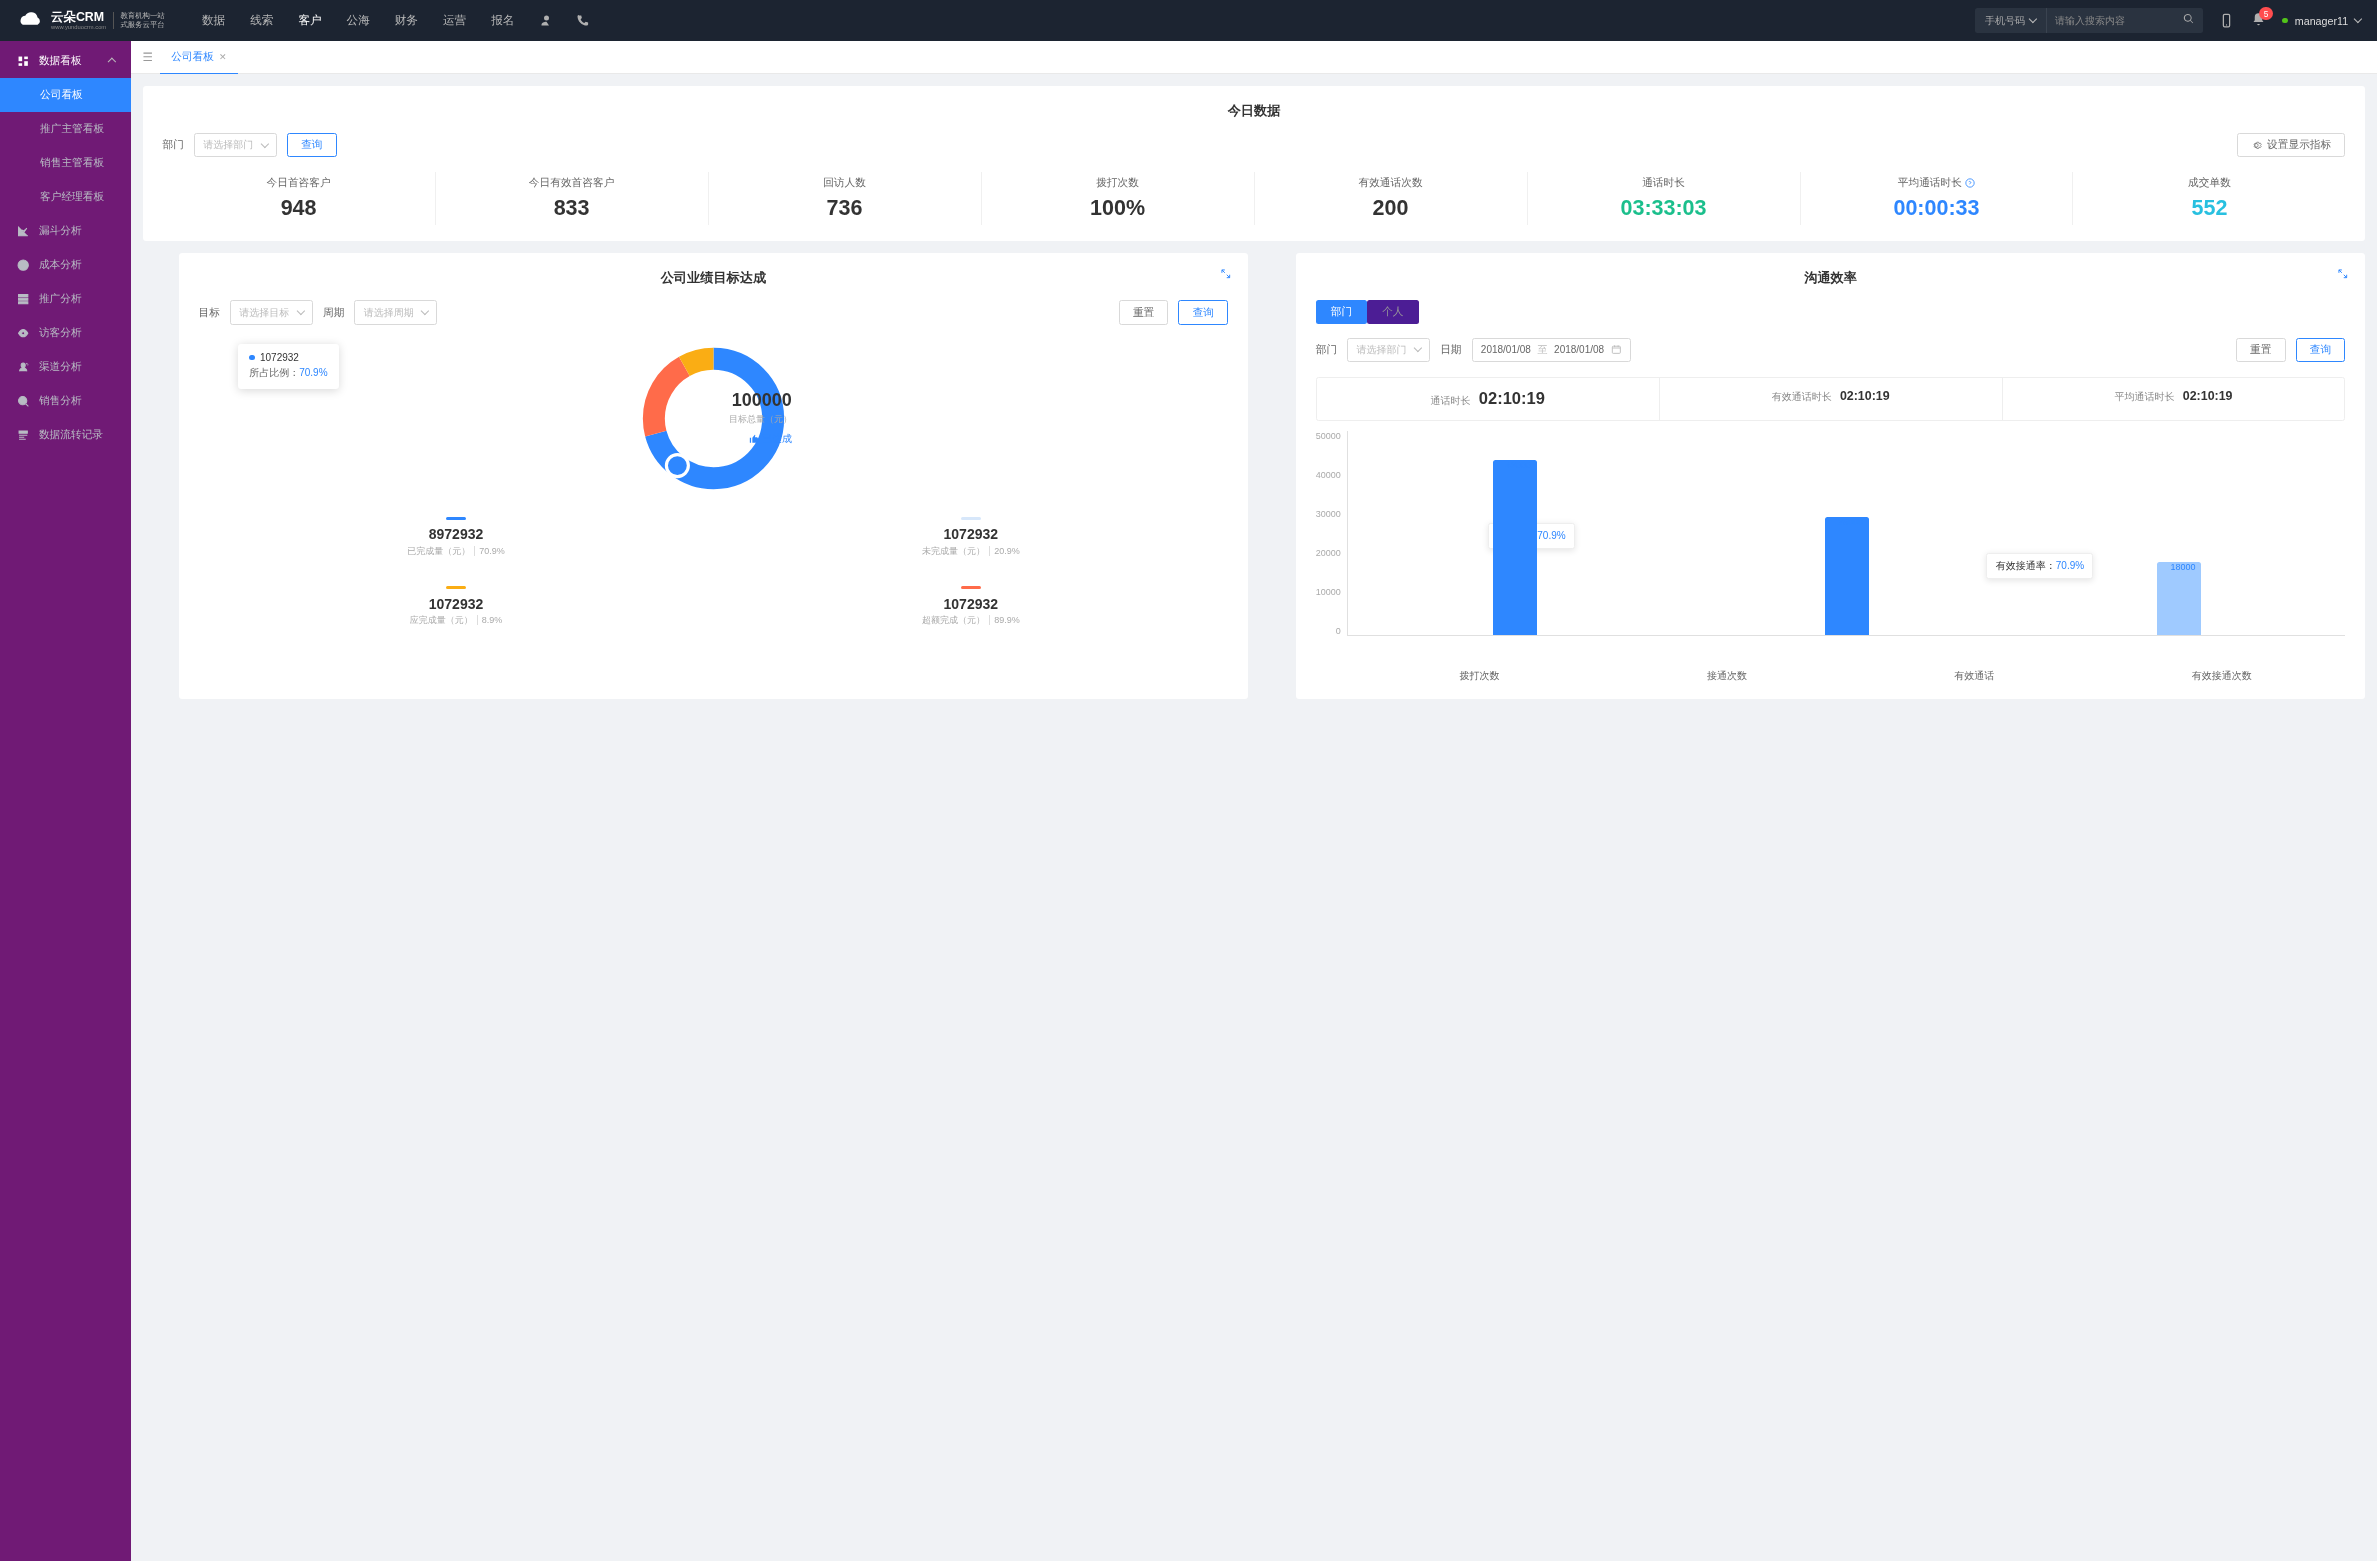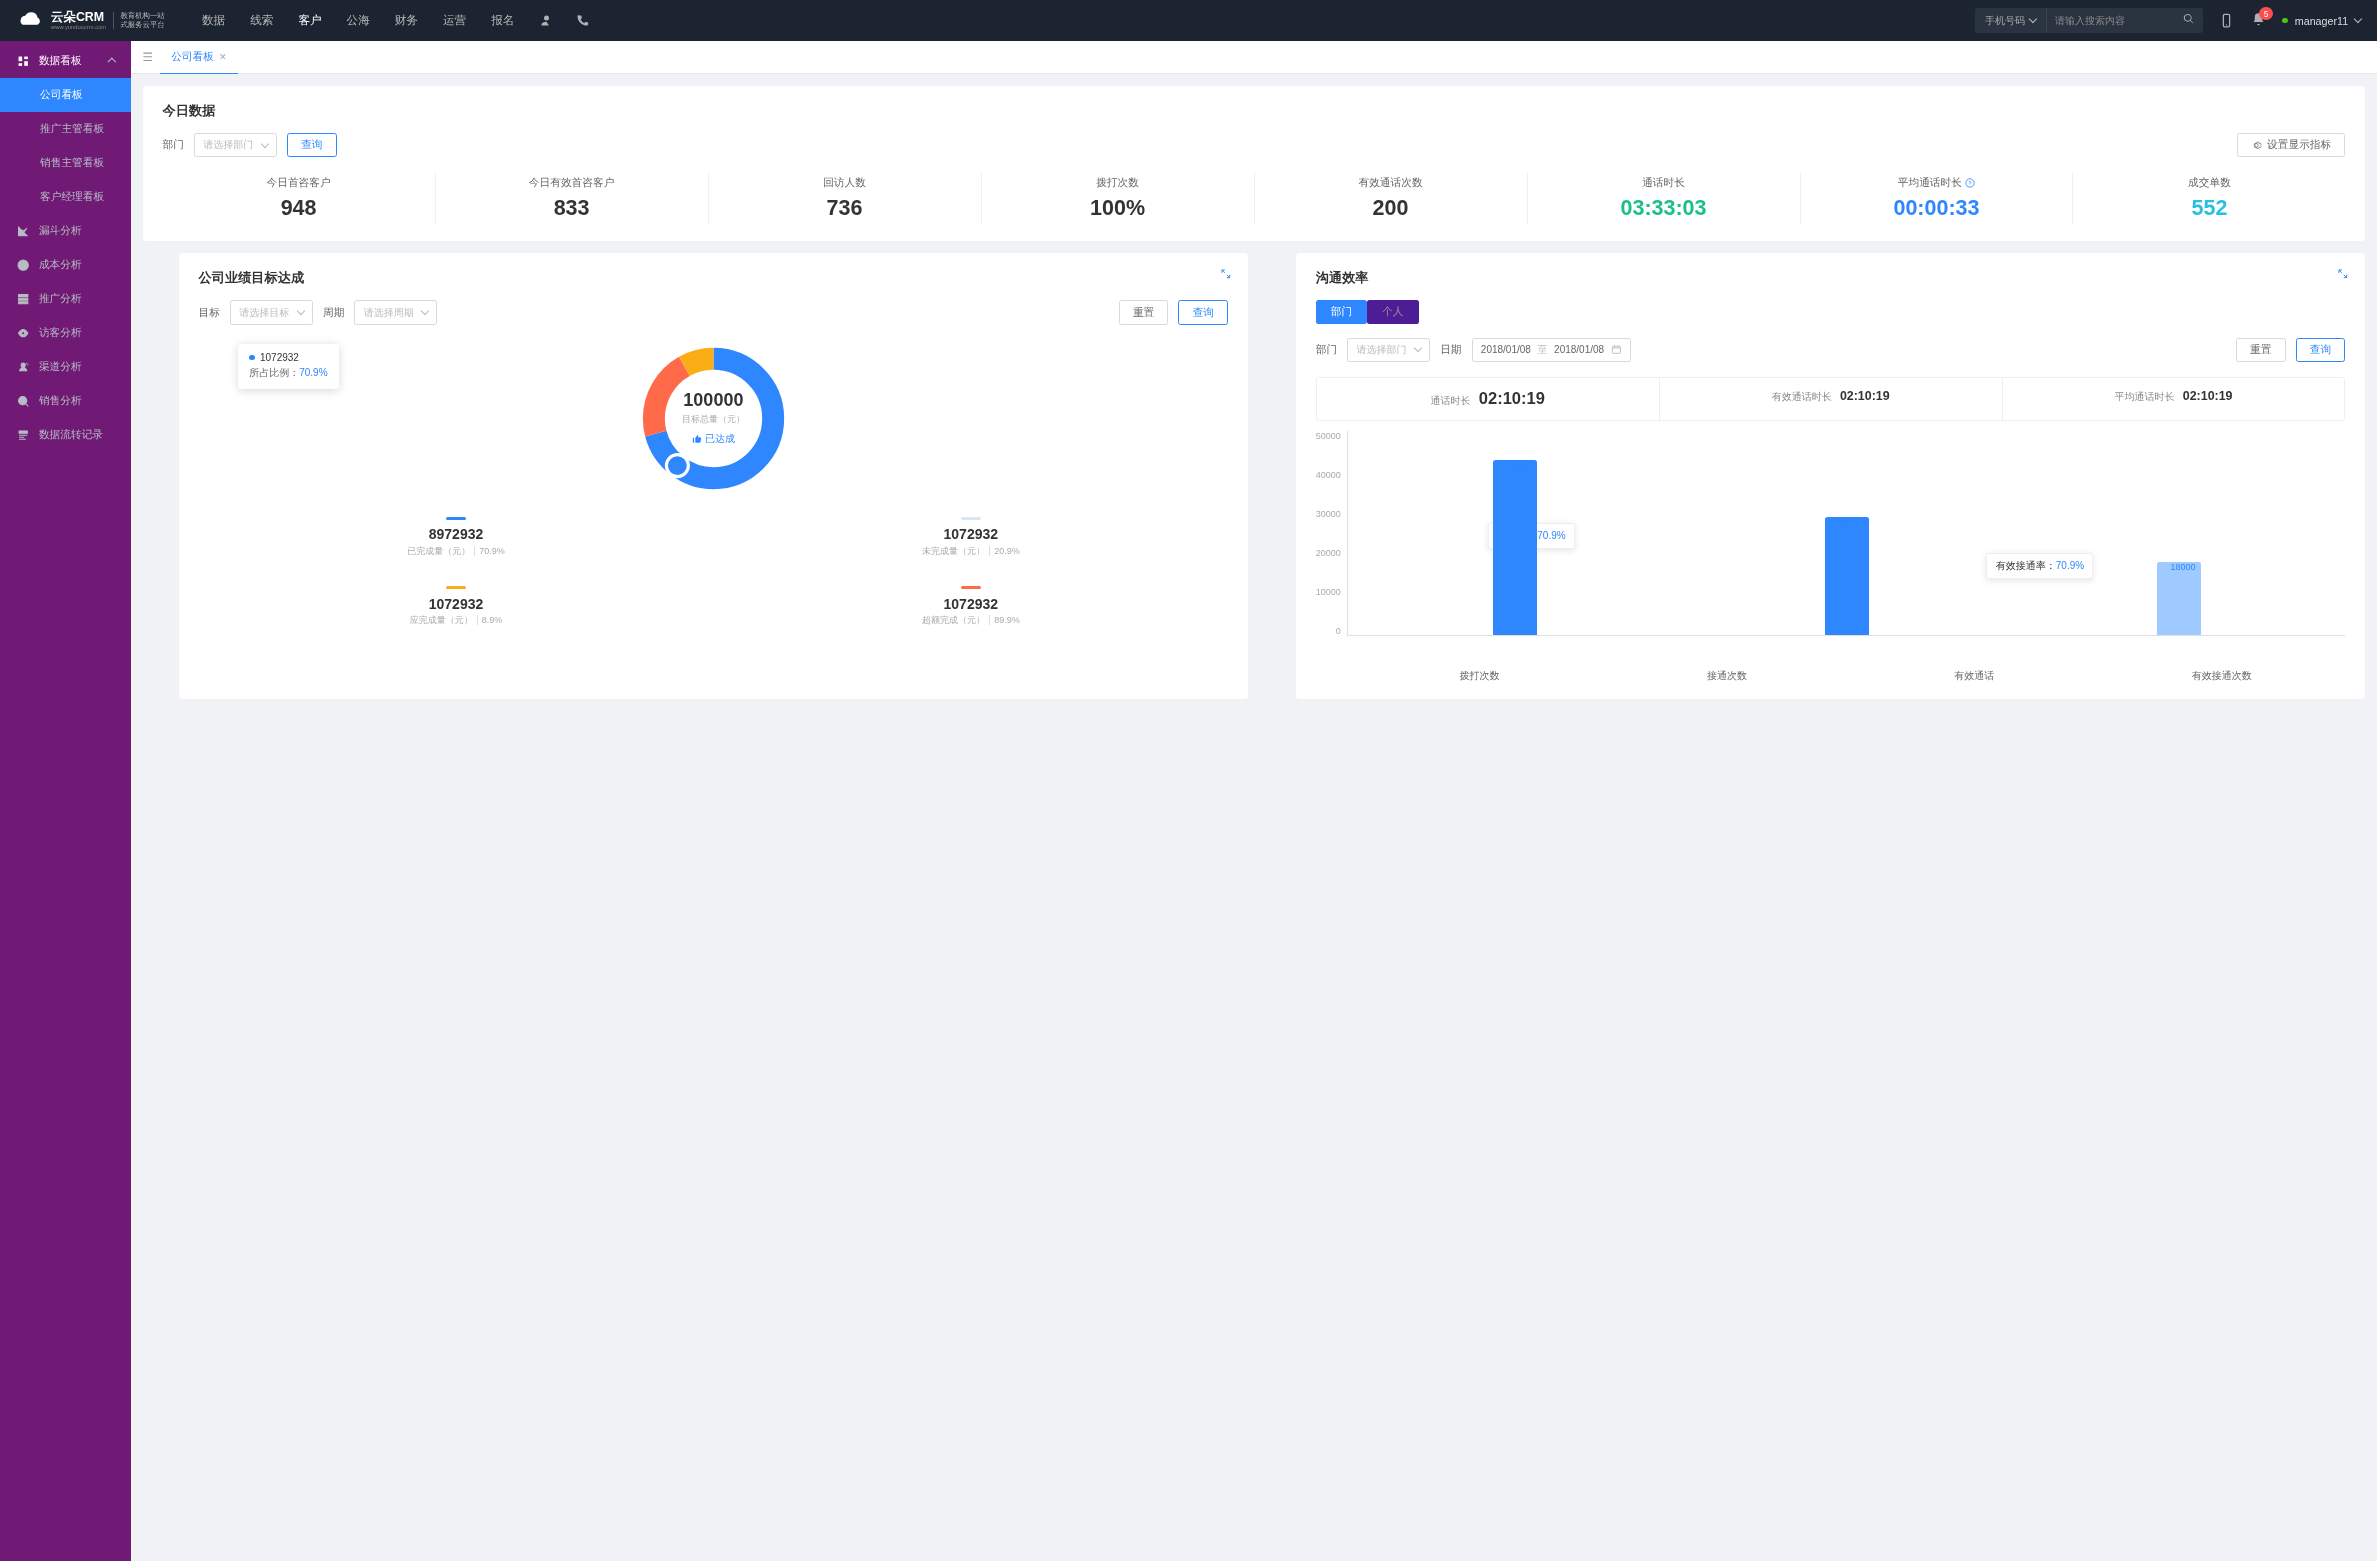--- a/index.html
+++ b/index.html
@@ -29,42 +29,42 @@
 .side-item.parent { color: #fff; justify-content: space-between; }
 .side-item.active { background: #2e87ff; color: #fff; }
 .side-sub { padding-left: 40px; }
 .side-icon { width: 12.4px; height: 12.4px; fill: currentColor; }
 .main { flex: 1; min-width: 0; }
 .tabs { background: #fff; display: flex; align-items: center; padding: 0 11.6px; height: 33px; border-bottom: 0.8px solid #e9e9e9; gap: 6.6px; }
 .tab { display: flex; align-items: center; gap: 5px; padding: 0 11.6px; height: 33px; color: #2e87ff; border-bottom: 1.7px solid #2e87ff; font-size: 10.7px; }
 .hamburger { color: #999; font-size: 11.6px; }
 .content { padding: 11.6px; display: flex; flex-direction: column; gap: 11.6px; }
 .card { background: #fff; border-radius: 3.3px; padding: 16.5px 20px; }
-.card-title { font-size: 13.2px; font-weight: 600; margin-bottom: 13.2px; }
+.card-title { font-size: 13.2px; font-weight: 600; margin-bottom: 13.2px; text-align: center; }
 .filter-row { display: flex; align-items: center; gap: 10px; margin-bottom: 15px; }
 .label { font-size: 10.7px; color: #666; }
 .sel { border: 0.8px solid #d9d9d9; border-radius: 2.5px; padding: 4.1px 8.3px; font-size: 10px; color: #bbb; display: flex; align-items: center; gap: 6.6px; min-width: 83px; justify-content: space-between; cursor: pointer; }
 .btn { border: 0.8px solid #2e87ff; color: #2e87ff; background: #fff; border-radius: 2.5px; padding: 4.1px 13.2px; font-size: 10.7px; cursor: pointer; }
 .btn-plain { border: 0.8px solid #d9d9d9; color: #666; background: #fff; border-radius: 2.5px; padding: 4.1px 13.2px; font-size: 10.7px; cursor: pointer; }
 .btn-icon { display: flex; align-items: center; gap: 5px; }
 .spacer { flex: 1; }
 .metrics { display: flex; }
 .metric { flex: 1; text-align: center; border-right: 0.8px solid #f0f0f0; padding: 3.3px 5px; }
 .metric:last-child { border-right: none; }
 .metric-label { font-size: 10.7px; color: #666; margin-bottom: 6.6px; display: flex; align-items: center; justify-content: center; gap: 3.3px; }
 .metric-value { font-size: 21.5px; font-weight: 700; color: #333; }
 .metric-value.green { color: #1bbf8c; }
 .metric-value.blue { color: #2e87ff; }
 .metric-value.cyan { color: #28c0e0; }
 .row2 { display: flex; gap: 11.6px; }
 .row2 .card { flex: 1; position: relative; min-width: 0; margin-left: 36px; }
 .expand-icon { position: absolute; top: 15px; right: 16.5px; width: 11.6px; height: 11.6px; fill: #2e87ff; cursor: pointer; }
 .pie-wrap { display: flex; flex-direction: column; align-items: center; margin-top: 5px; }
 .pie { position: relative; width: 157px; height: 157px; }
-.pie-center { position: absolute; inset: 0; display: flex; flex-direction: column; align-items: center; justify-content: center; }
+.pie-center { position: absolute; inset: 0; display: flex; flex-direction: column; align-items: flex-end; justify-content: center; }
 .pie-num { font-size: 18px; font-weight: 700; }
 .pie-sub { font-size: 9px; color: #aaa; margin-top: 1.7px; }
 .pie-status { font-size: 10px; color: #2e87ff; margin-top: 6.6px; display: flex; align-items: center; gap: 3.3px; }
 .tooltip { position: absolute; left: 231px; top: 371px; background: #fff; border-radius: 3.3px; box-shadow: 0 1.7px 10px rgba(0,0,0,0.15); padding: 8.3px 11.6px; font-size: 10px; }
 .tt-row { display: flex; align-items: center; gap: 5px; margin-bottom: 3.3px; }
 .tt-dot { width: 5.8px; height: 5.8px; border-radius: 50%; background: #2e87ff; }
 .tt-label { color: #666; }
 .tt-val { color: #2e87ff; }
 .legend2 { display: flex; width: 100%; margin-top: 11.6px; }
 .legend-item { flex: 1; text-align: center; padding: 8.3px 0; }

